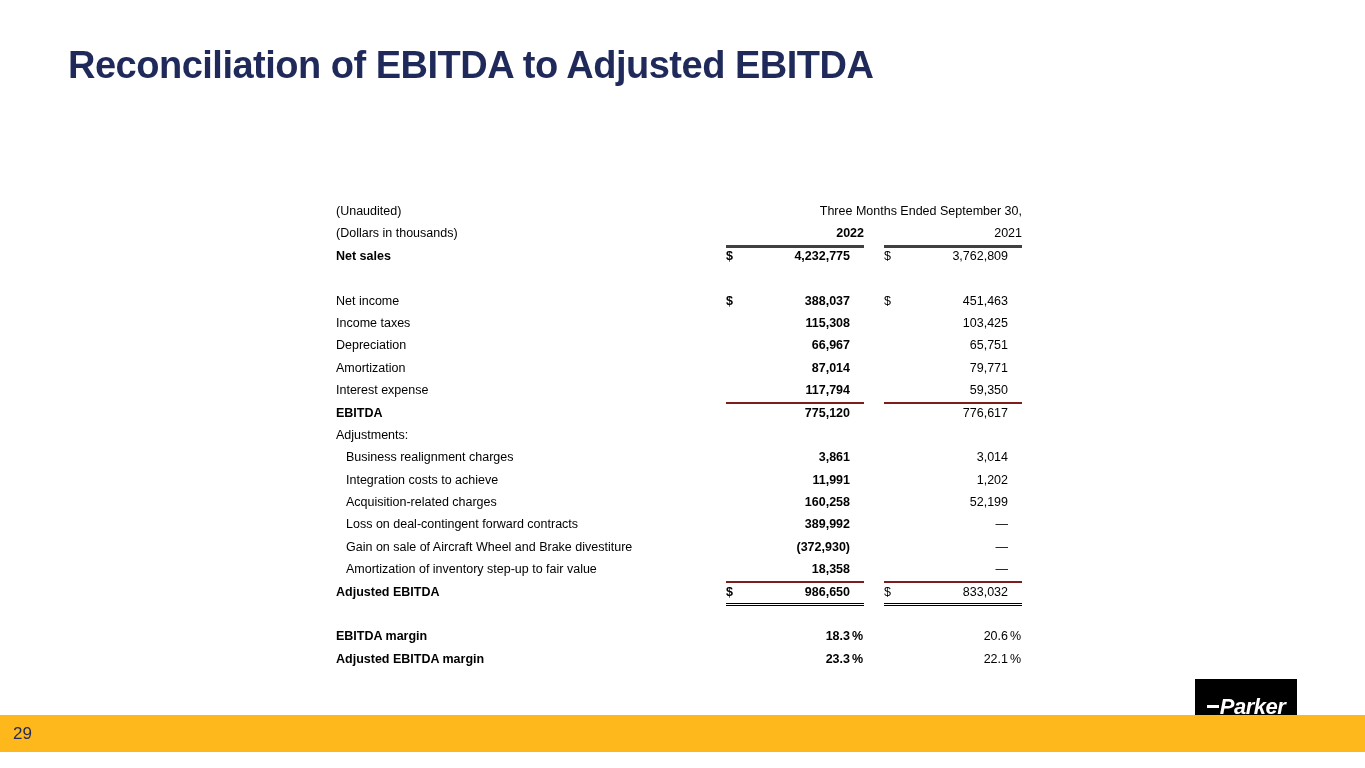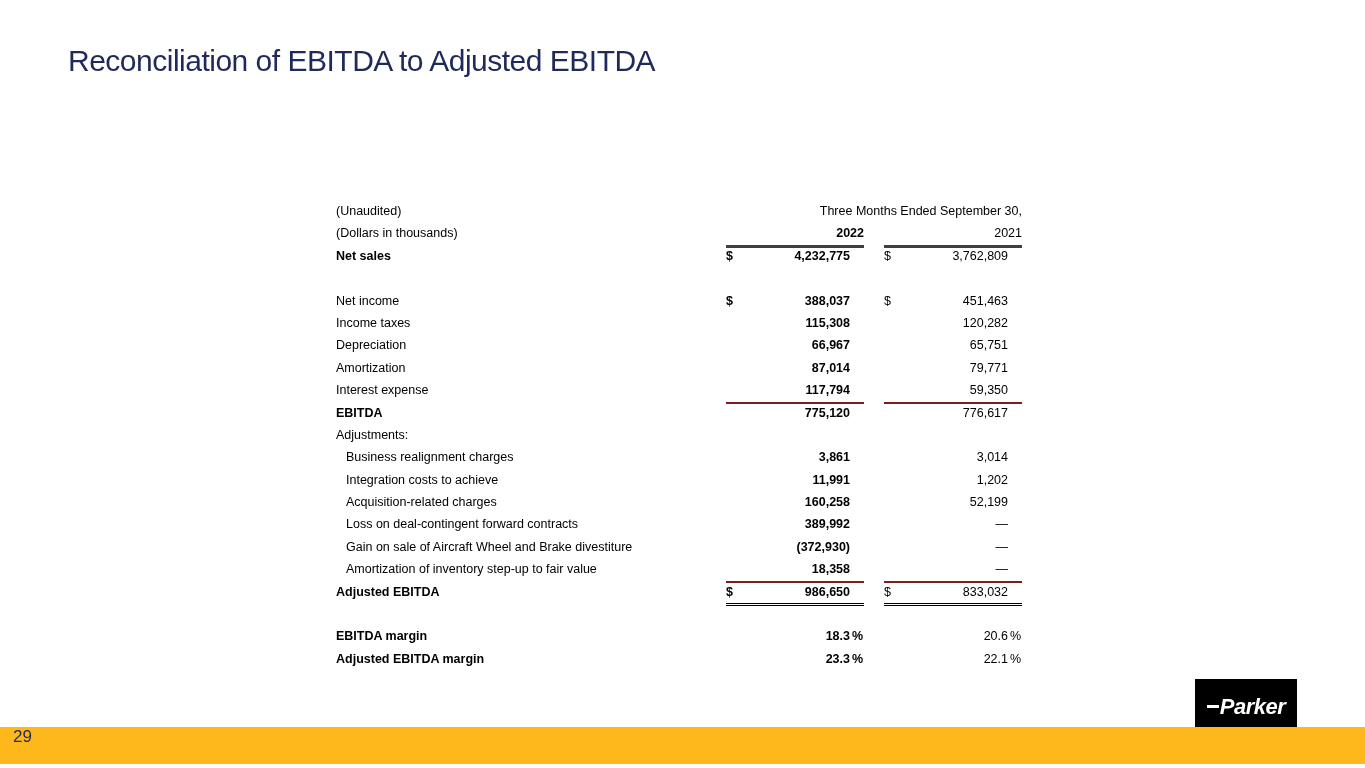--- a/index.html
+++ b/index.html
@@ -8,22 +8,22 @@
     position: relative;
     overflow: hidden;
     background: #ffffff;
     font-family: "Liberation Sans", sans-serif;
     color: #000000;
   }
   .title {
     position: absolute;
     left: 68px;
     top: 44px;
-    font-size: 30px;
-    font-weight: 400;
+    font-size: 38px;
+    font-weight: 700;
     color: var(--title_color, #1f2a5a);
     letter-spacing: -0.5px;
     white-space: nowrap;
   }
   .fin-table {
     position: absolute;
     left: 336px;
     top: 200px;
     width: 686px;
     font-size: 12.5px;
@@ -60,25 +60,26 @@
     justify-content: center;
     font-weight: 700;
     font-style: italic;
     font-size: 22px;
     letter-spacing: -0.5px;
   }
   .logo-dash { display: inline-block; width: 12px; height: 3px; background: #ffffff; margin-right: 1px; }
   .footer {
     position: absolute;
     left: 0;
-    bottom: 4px;
+    bottom: 16px;
     width: 100%;
     height: 37px;
     background: var(--footer_bg, #FFB81C);
     display: flex;
+    align-items: center;
   }
   .page { margin-left: 13px; font-size: 17px; color: var(--page_color, #1f2a5a); }
 </style>
 </head>
 <body>
 
 <div>
 
   <h1 class="title">Reconciliation of EBITDA to Adjusted EBITDA</h1>
 
@@ -115,21 +116,21 @@
           <div class="gap"></div>
           <div class="d num c2">$</div>
           <div class="val num c2">451,463</div>
         </div>
         <div class="row">
           <div class="lbl">Income taxes</div>
           <div class="d num c1"></div>
           <div class="val num c1">115,308</div>
           <div class="gap"></div>
           <div class="d num c2"></div>
-          <div class="val num c2">120,282</div>
+          <div class="val num c2">103,425</div>
         </div>
         <div class="row">
           <div class="lbl">Depreciation</div>
           <div class="d num c1"></div>
           <div class="val num c1">66,967</div>
           <div class="gap"></div>
           <div class="d num c2"></div>
           <div class="val num c2">65,751</div>
         </div>
         <div class="row">

